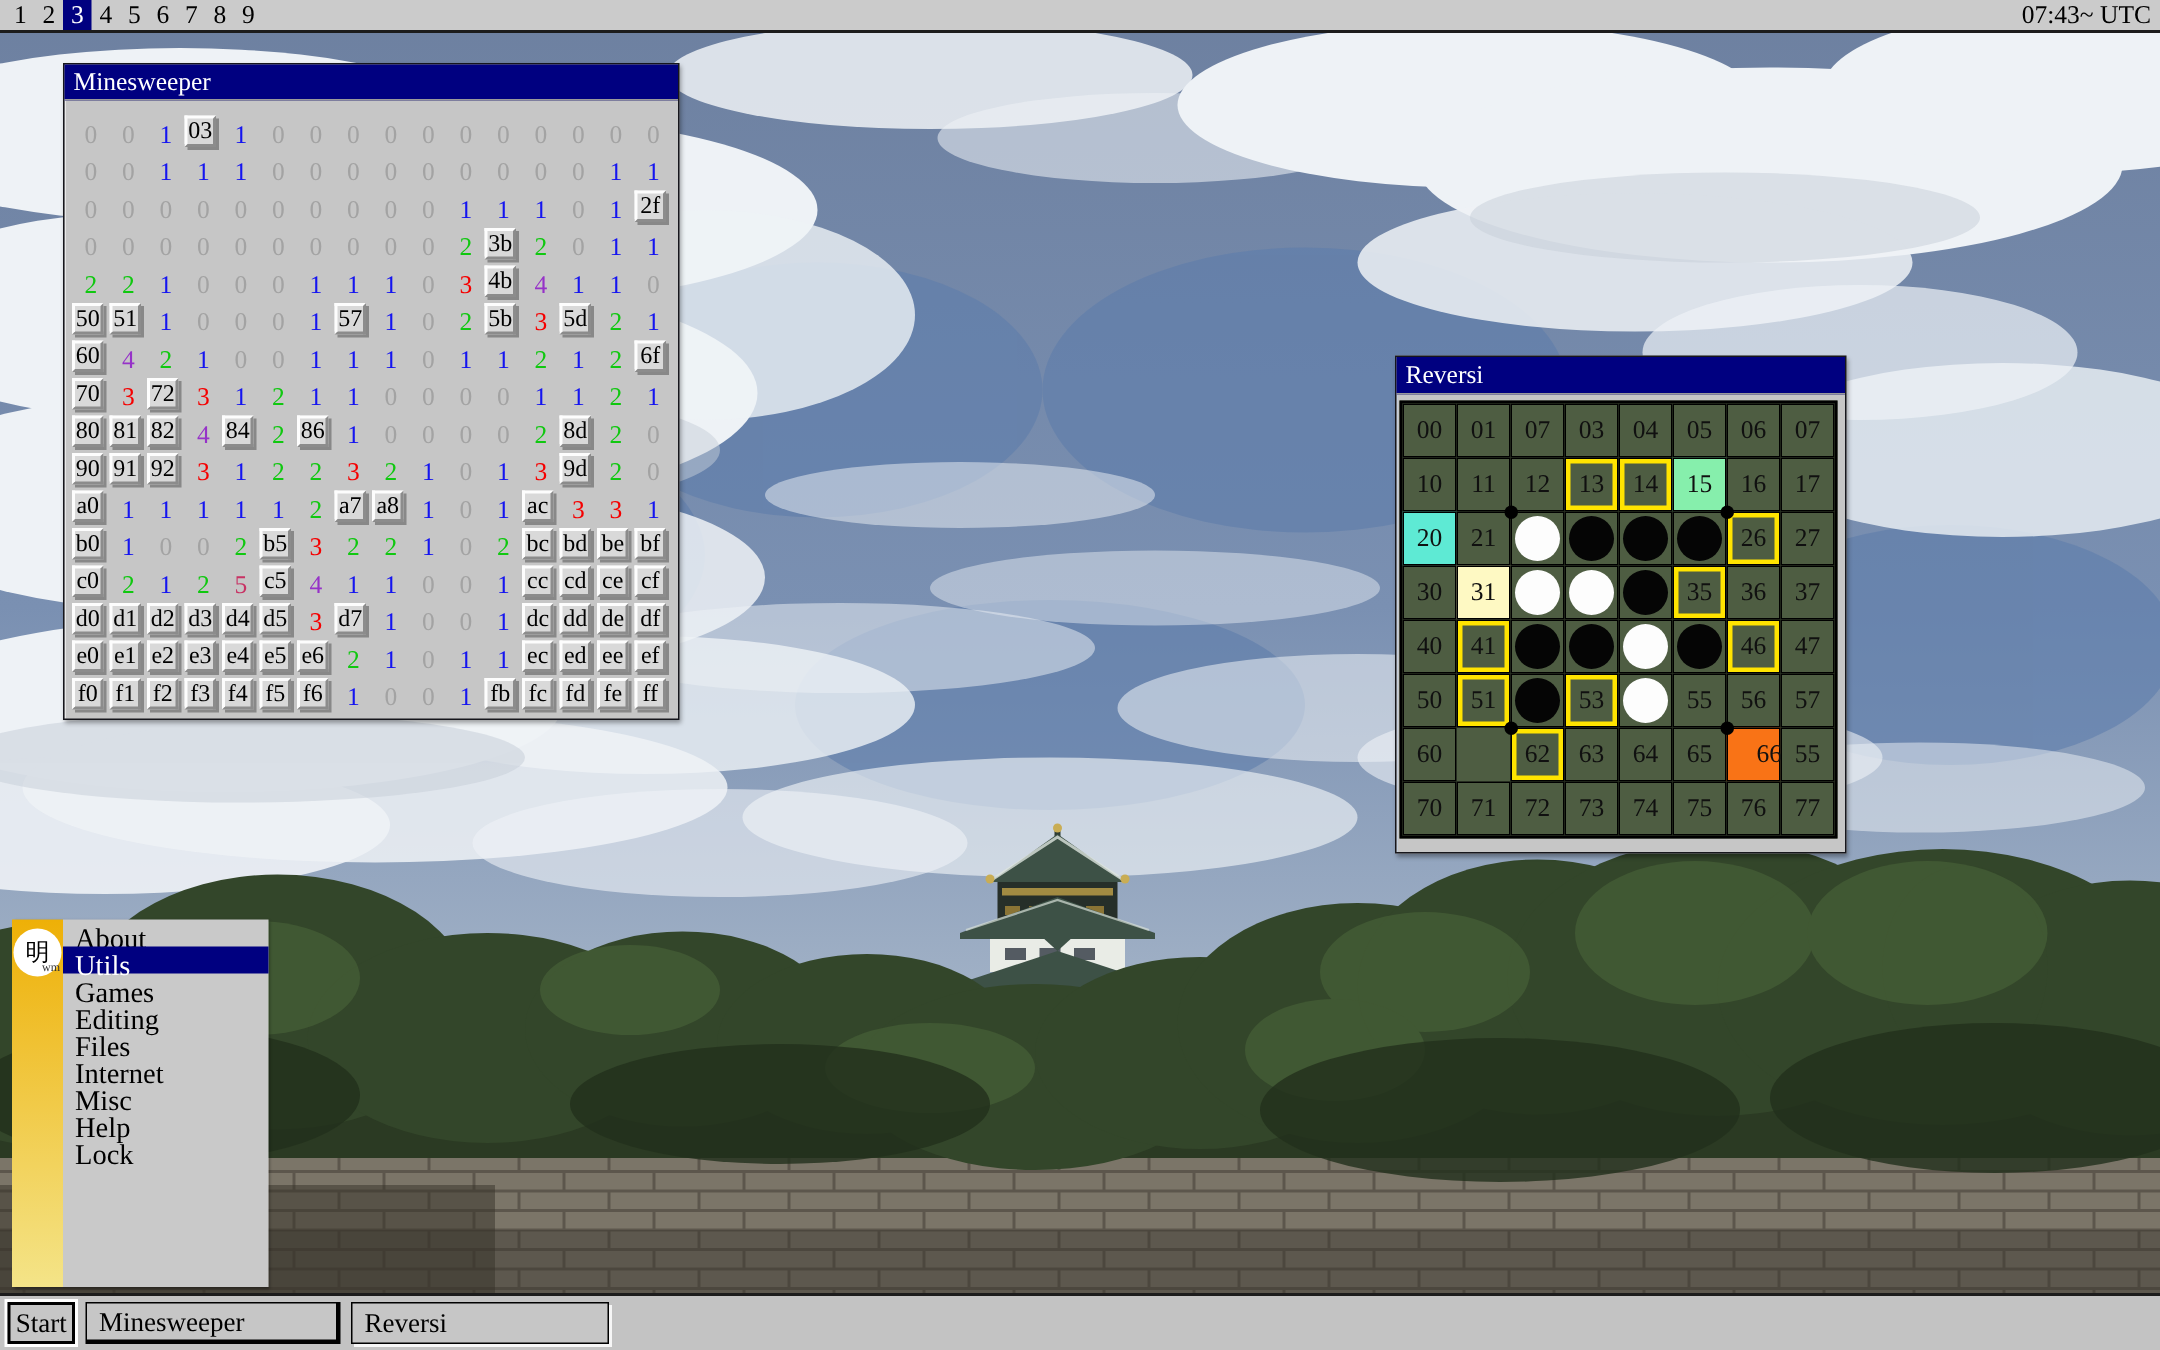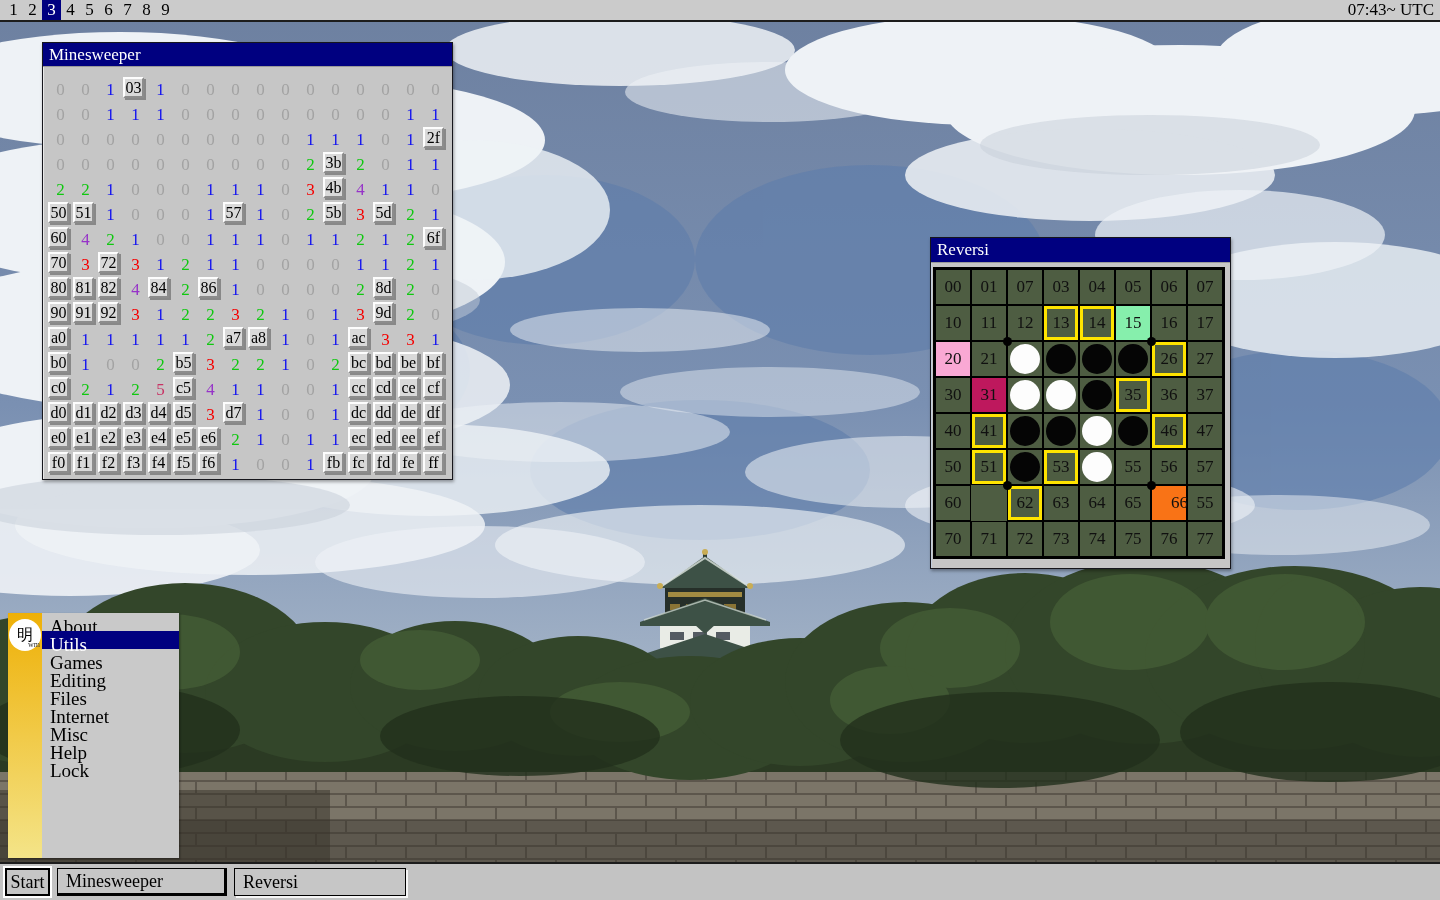--- a/index.html
+++ b/index.html
@@ -658,38 +658,38 @@
       <div class="rcell" style="background: rgb(78, 93, 66);">06</div>
       <div class="rcell" style="background: rgb(78, 93, 66);">07</div>
       <div class="rcell" style="background: rgb(78, 93, 66);">10</div>
       <div class="rcell" style="background: rgb(78, 93, 66);">11</div>
       <div class="rcell" style="background: rgb(78, 93, 66);">12</div>
       <div class="rcell hl" style="background: rgb(78, 93, 66);">13</div>
       <div class="rcell hl" style="background: rgb(78, 93, 66);">14</div>
       <div class="rcell" style="background: #86efac;">15</div>
       <div class="rcell" style="background: rgb(78, 93, 66);">16</div>
       <div class="rcell" style="background: rgb(78, 93, 66);">17</div>
-      <div class="rcell" style="background: #f9a8d4;">20</div>
+      <div class="rcell" style="background: #5eead4;">20</div>
       <div class="rcell" style="background: rgb(78, 93, 66);">21</div>
       <div class="rcell" style="background: rgb(78, 93, 66);">
         <div class="piece white"></div>
       </div>
       <div class="rcell" style="background: rgb(78, 93, 66);">
         <div class="piece black"></div>
       </div>
       <div class="rcell" style="background: rgb(78, 93, 66);">
         <div class="piece black"></div>
       </div>
       <div class="rcell" style="background: rgb(78, 93, 66);">
         <div class="piece black"></div>
       </div>
       <div class="rcell hl" style="background: rgb(78, 93, 66);">26</div>
       <div class="rcell" style="background: rgb(78, 93, 66);">27</div>
       <div class="rcell" style="background: rgb(78, 93, 66);">30</div>
-      <div class="rcell" style="background: #be185d;">31</div>
+      <div class="rcell" style="background: #fef9c3;">31</div>
       <div class="rcell" style="background: rgb(78, 93, 66);">
         <div class="piece white"></div>
       </div>
       <div class="rcell" style="background: rgb(78, 93, 66);">
         <div class="piece white"></div>
       </div>
       <div class="rcell" style="background: rgb(78, 93, 66);">
         <div class="piece black"></div>
       </div>
       <div class="rcell hl" style="background: rgb(78, 93, 66);">35</div>

